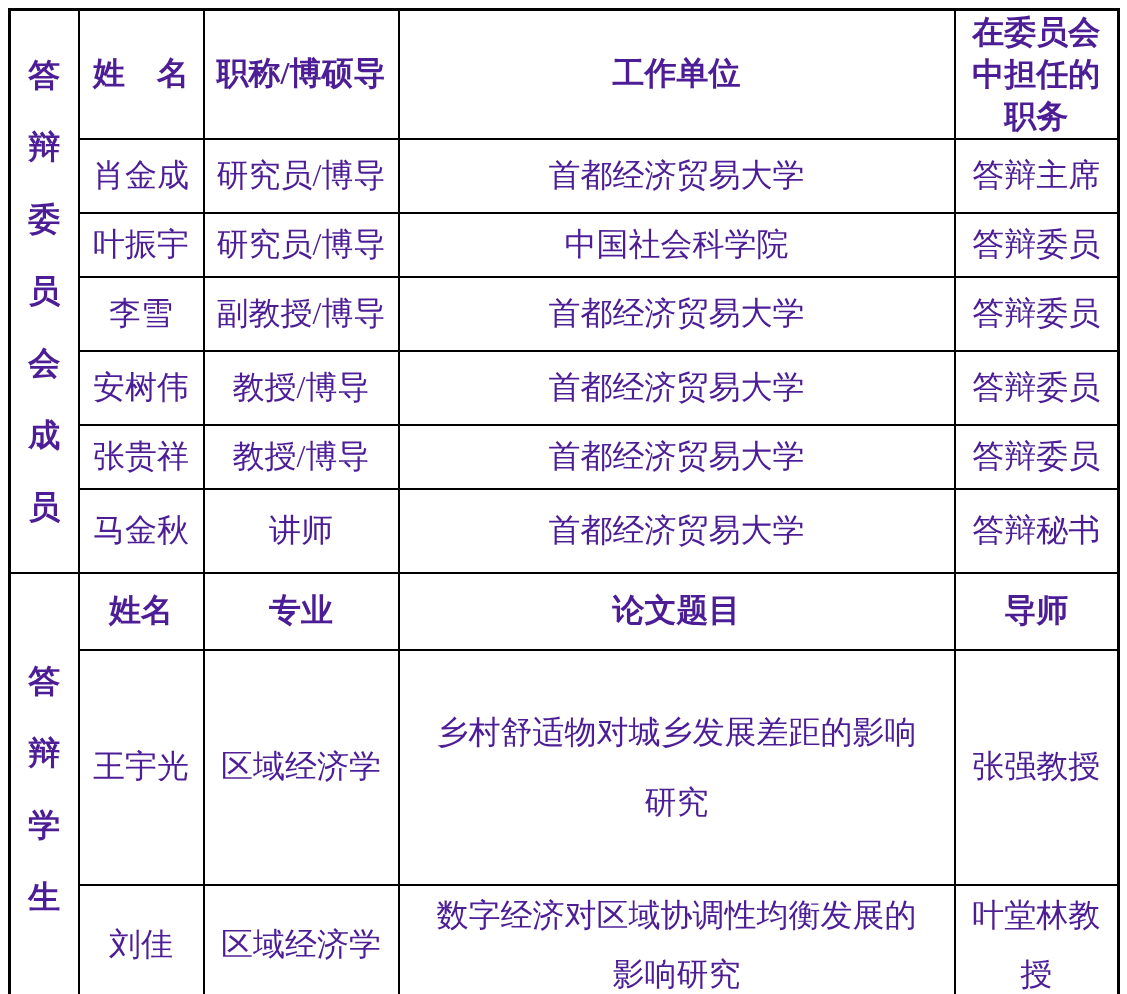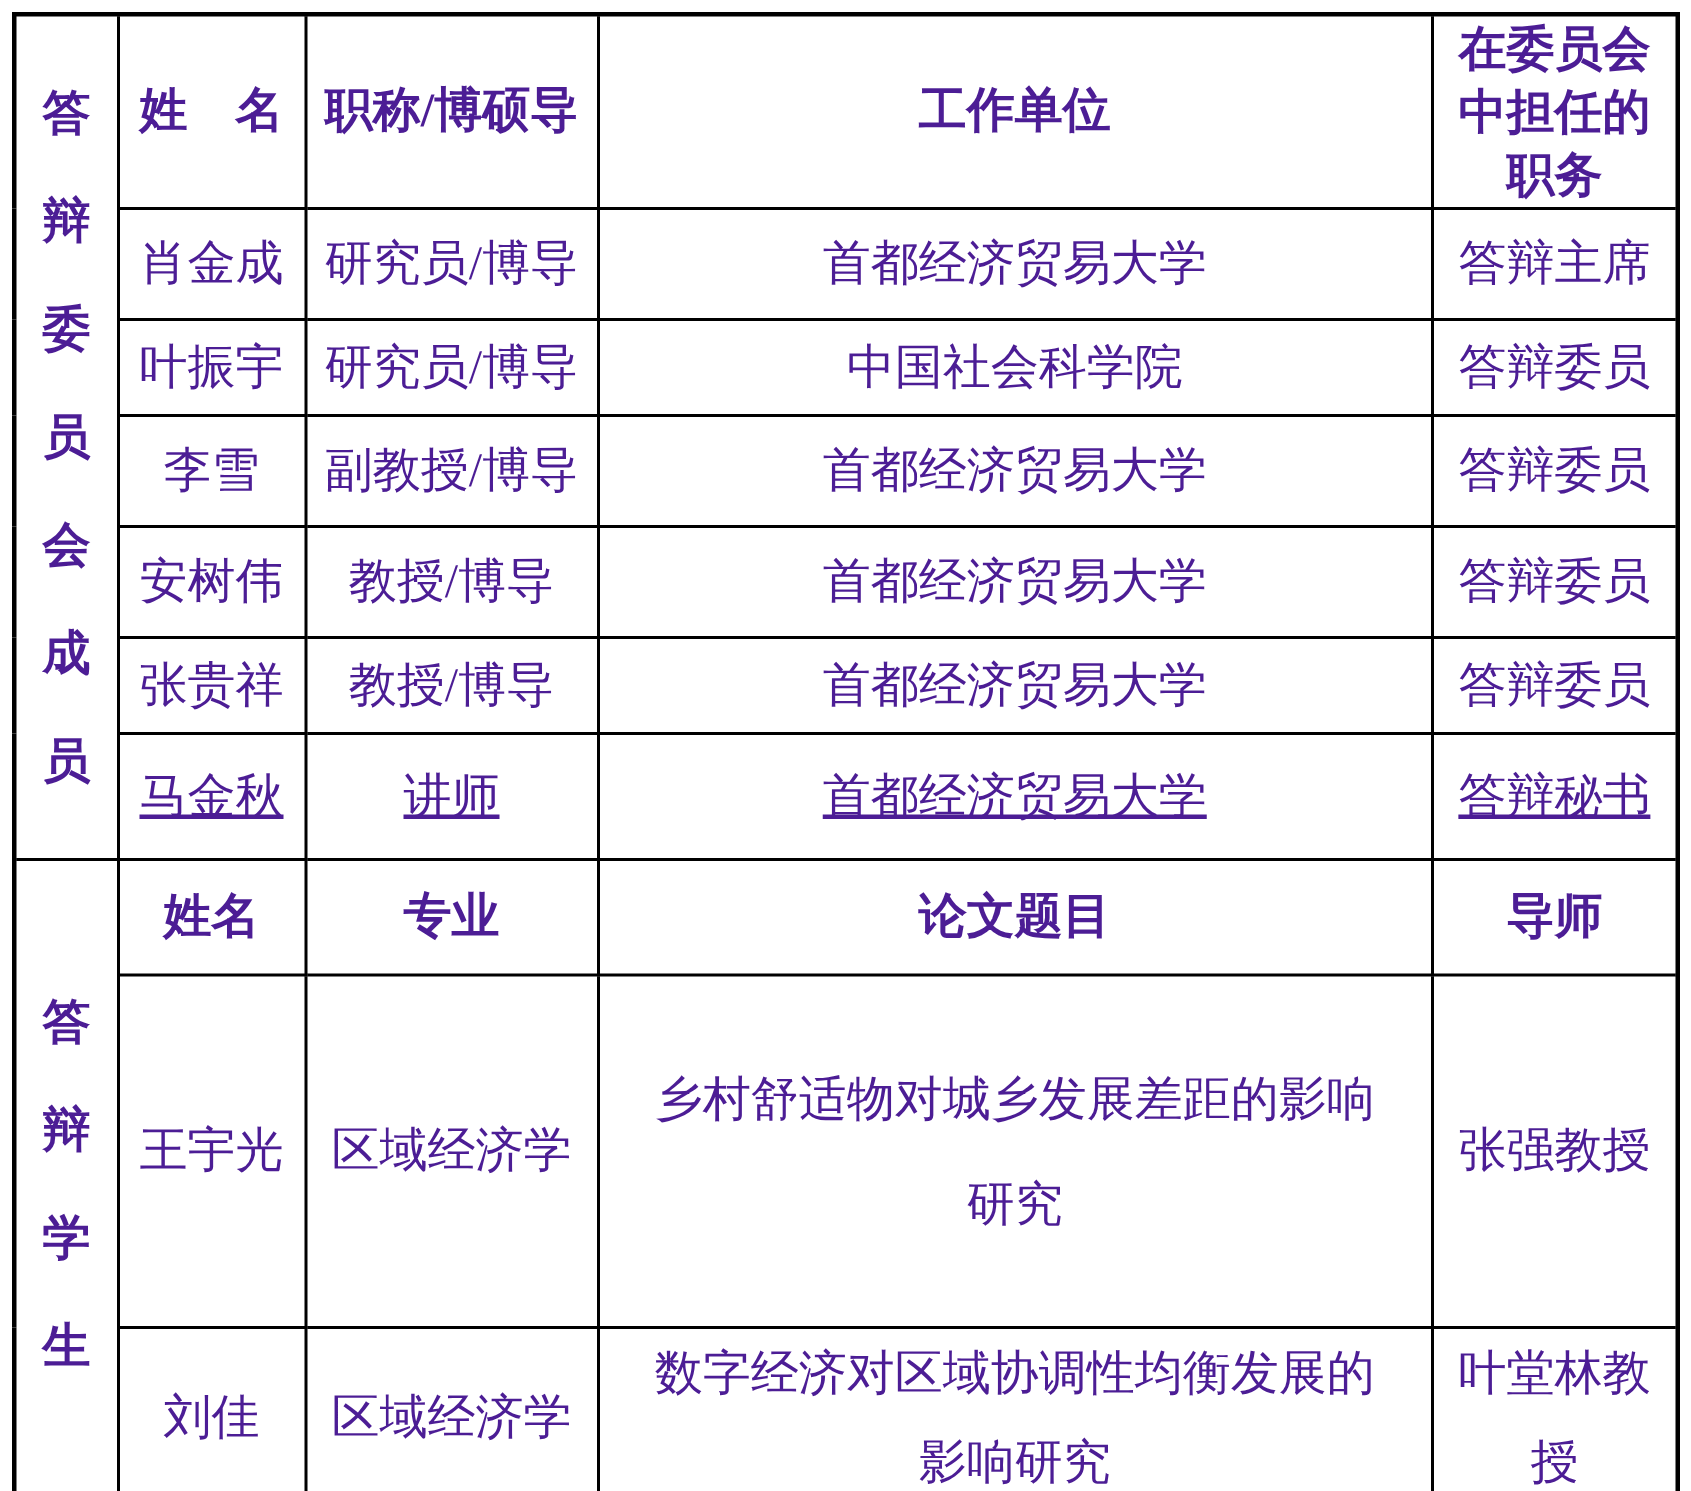--- a/index.html
+++ b/index.html
@@ -24,21 +24,21 @@
     vertical-align:middle;
     font-size:32px;
     padding:0 4px;
     overflow:hidden;
   }
   .doc-table th{font-weight:bold;margin-top:36px;}
   
   tr.h-head1{height:127px;}
   tr.h-std{height:74px;}
   tr.h-std2{height:64px;}
-  tr.h-last1{height:84px;text-decoration:underline;}
+  tr.h-last1{height:84px;}
   tr.h-head2{height:77px;}
   tr.h-big{height:235px;}
   tr.h-small{height:120px;}
   
   td.group-cell{padding:0;}
   .vlabel{
     width:1.05em;
     margin:0 auto;
     font-weight:bold;
     line-height:2.25;

